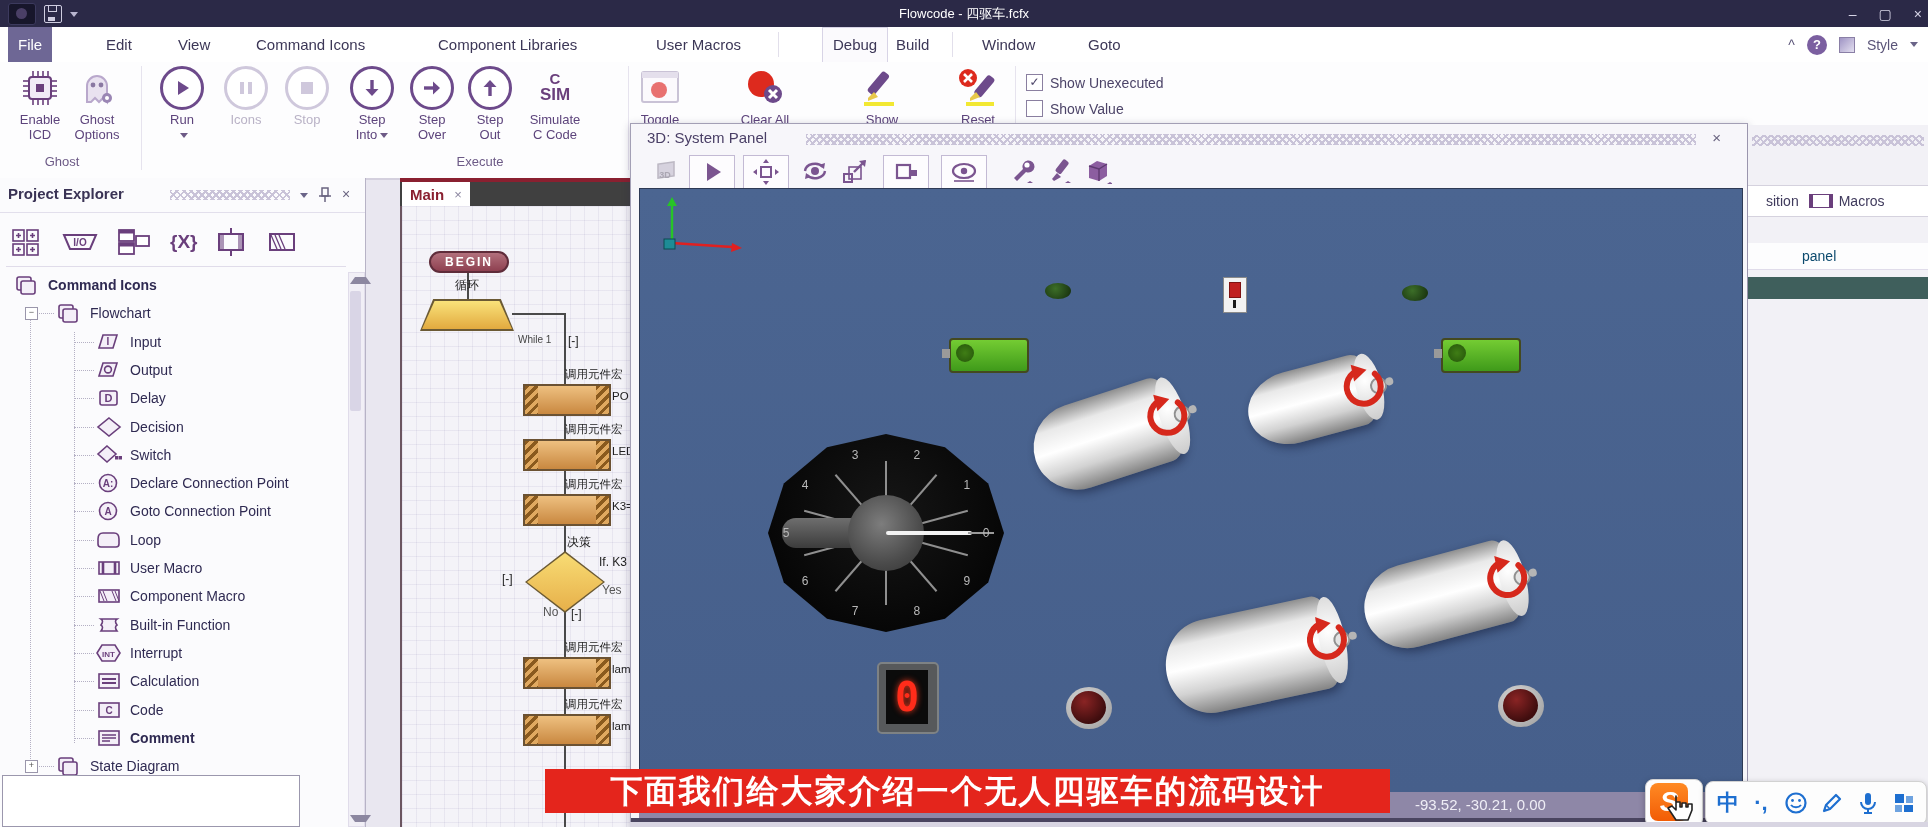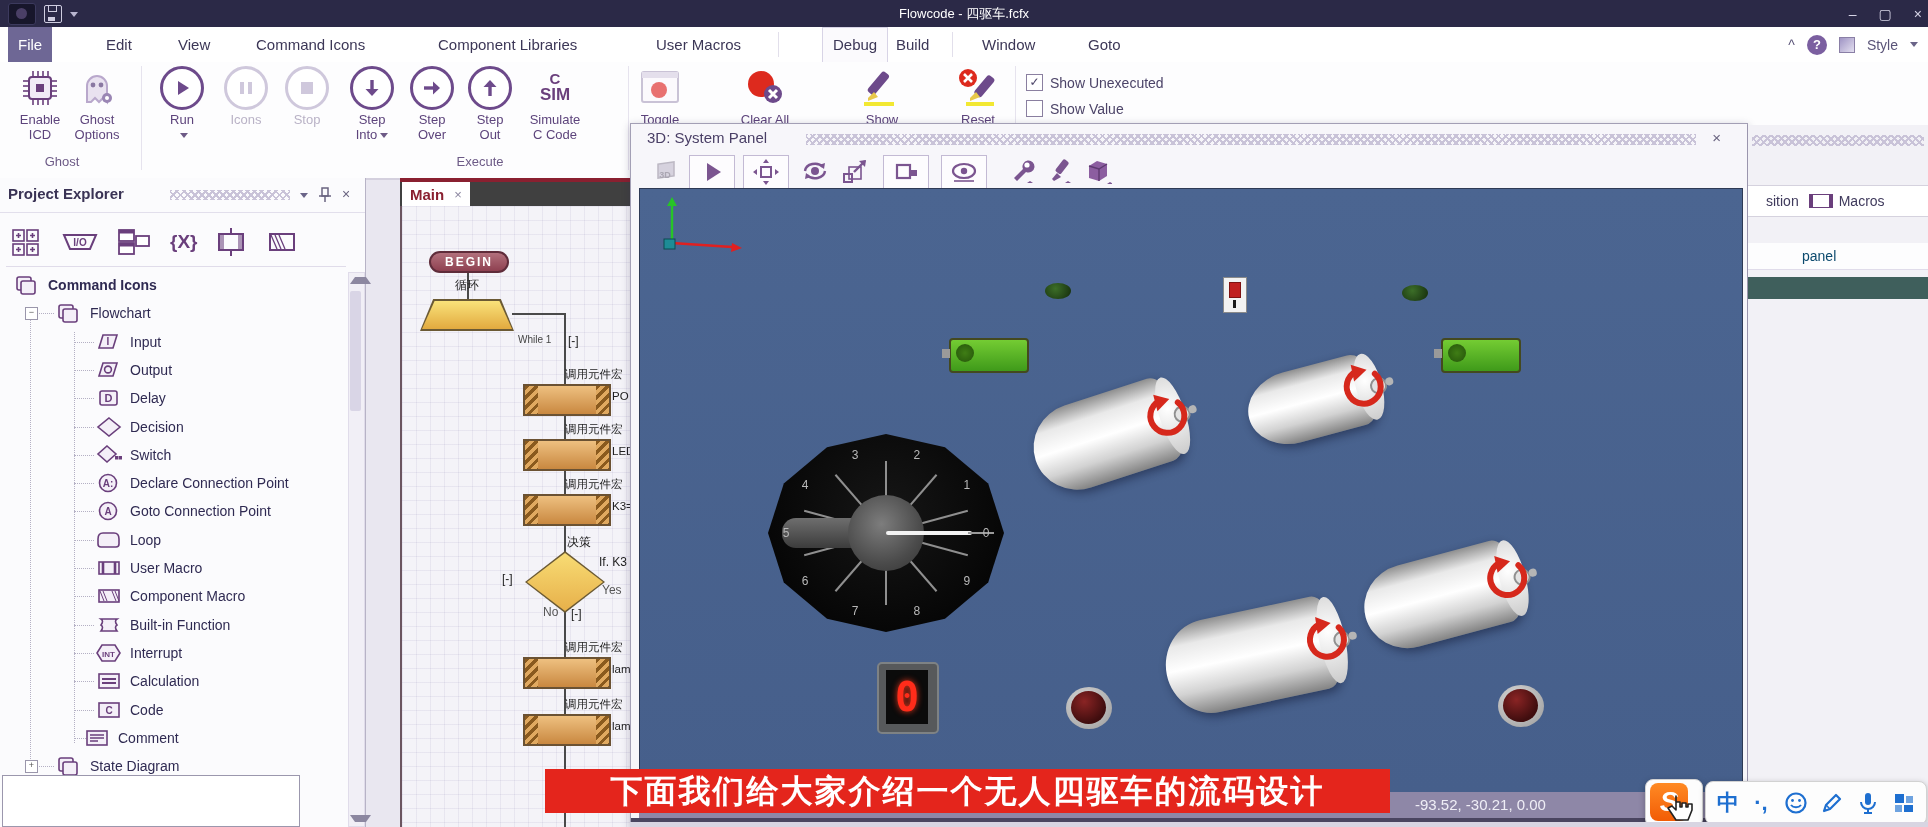--- a/index.html
+++ b/index.html
@@ -610,21 +610,21 @@
         <div class="trow" style="left: 96px; top: 428.5px;">
           <div>
             <svg width="26" height="20" viewBox="0 0 26 20">
               <rect x="3" y="3" width="20" height="14" stroke="#6a3f7c" stroke-width="1.6" fill="#f4eff8"></rect>
               <text x="13" y="14" font-size="10" font-weight="bold" fill="#6a3f7c" text-anchor="middle">C</text>
             </svg>
           </div>
           <span>Code</span>
         </div>
         <div class="guide-h" style="left: 74px; top: 467.8px; width: 20px;"></div>
-        <div class="trow" style="left: 84px; top: 456.8px;">
+        <div class="trow" style="left: 96px; top: 456.8px; font-weight: bold;">
           <div>
             <svg width="26" height="20" viewBox="0 0 26 20">
               <rect x="3" y="3" width="20" height="14" stroke="#6a3f7c" stroke-width="1.6" fill="#f4eff8"></rect>
               <path d="M6 7 h14 M6 10 h14 M6 13 h8" stroke="#6a3f7c" stroke-width="1.3"></path>
             </svg>
           </div>
           <span>Comment</span>
         </div>
         <div class="guide-h" style="left: 30px; top: 496.1px; width: 24px;"></div>
         <div class="toggle" style="left: 25px; top: 490.1px;">+</div>

